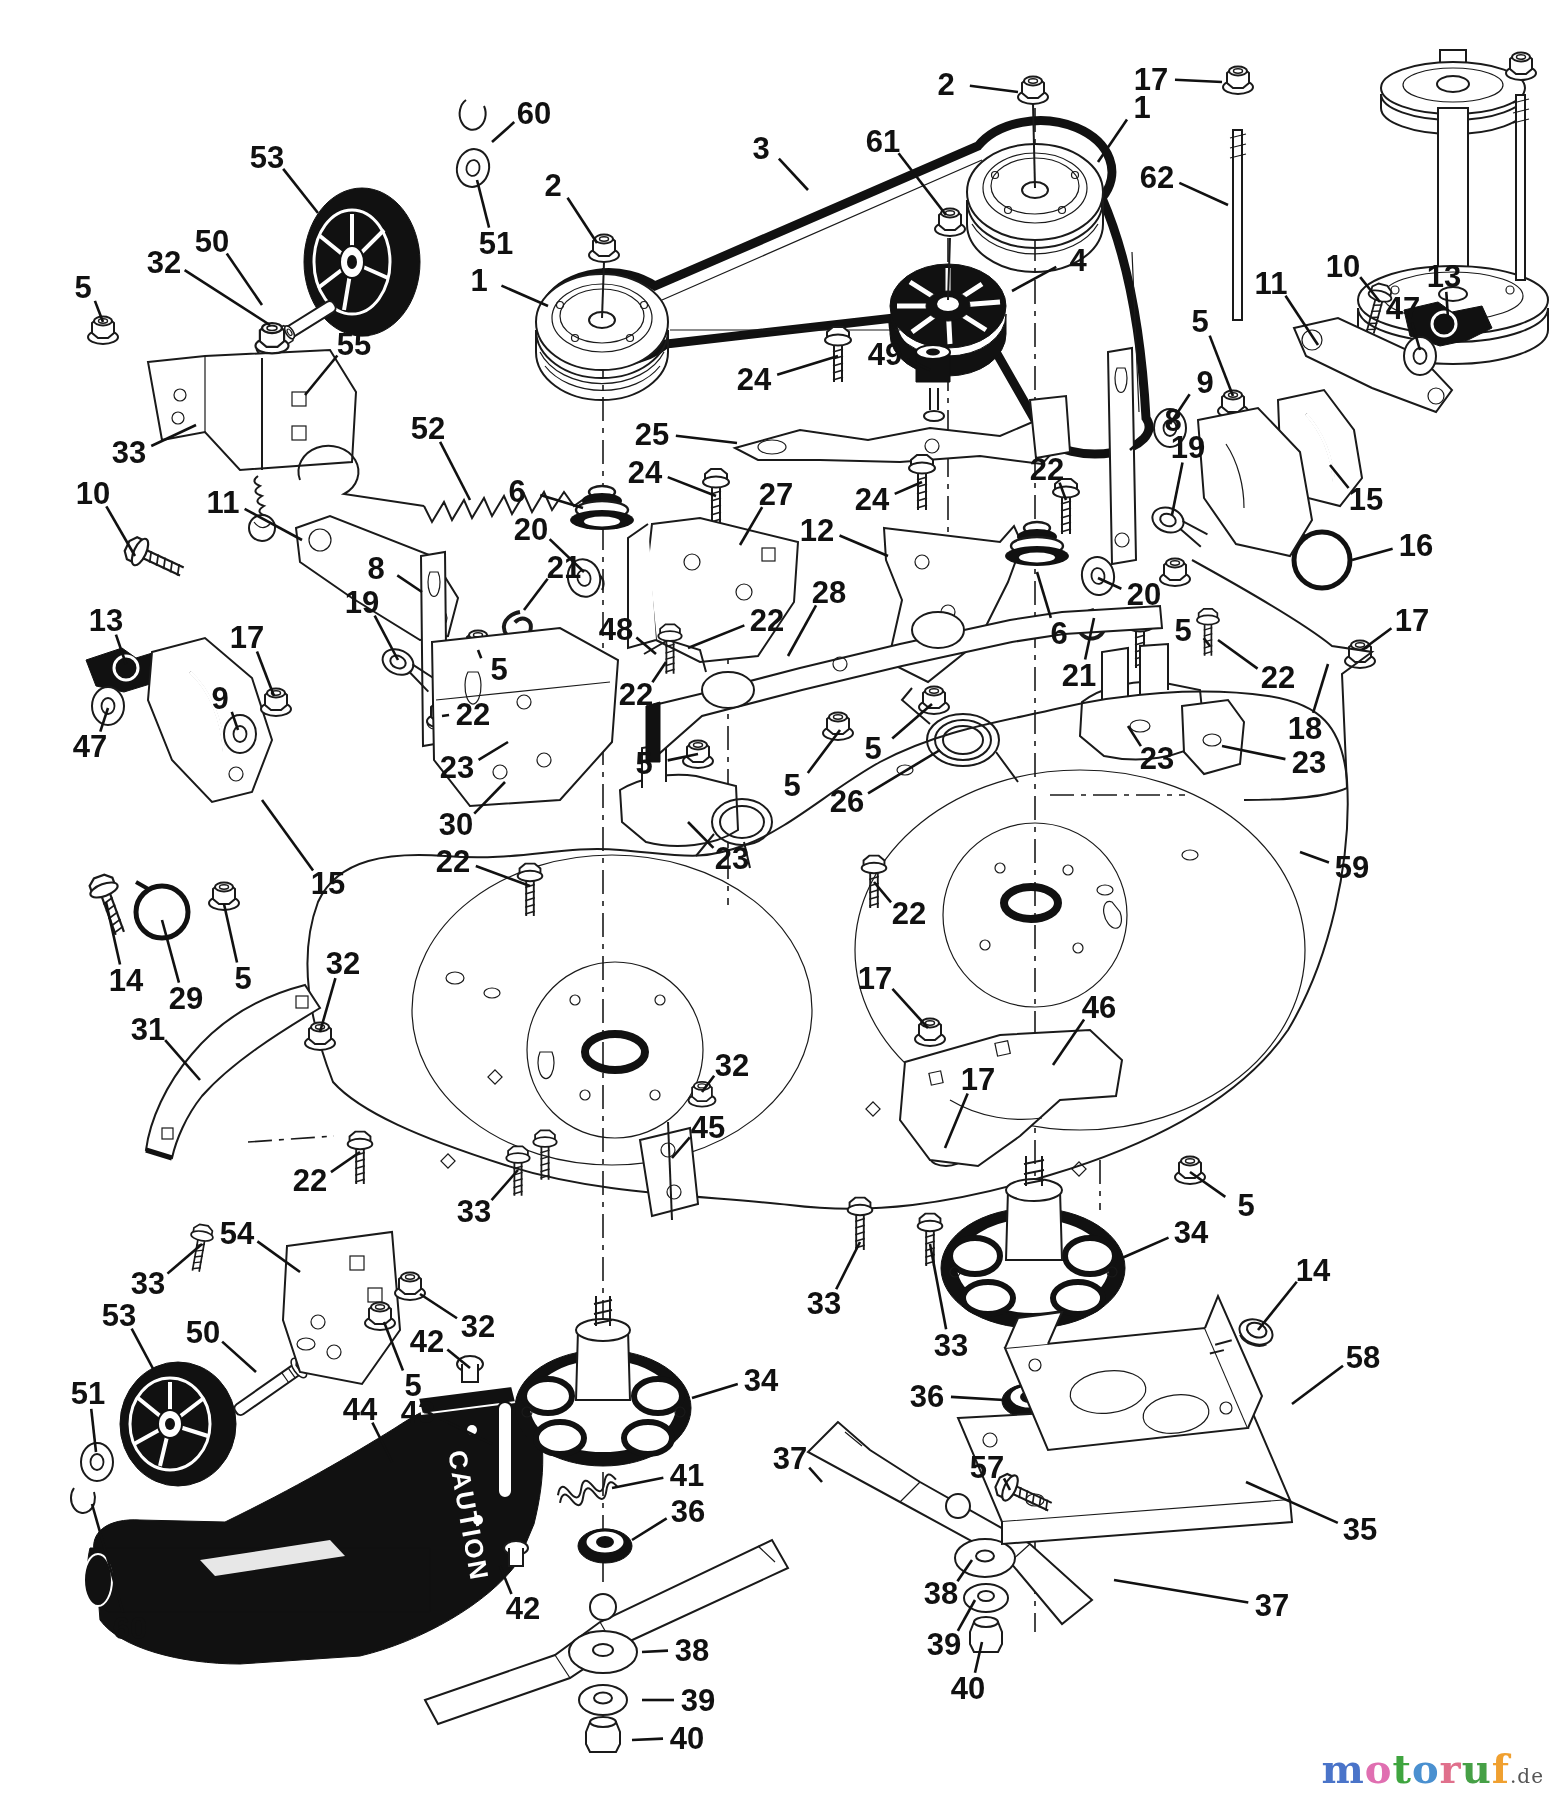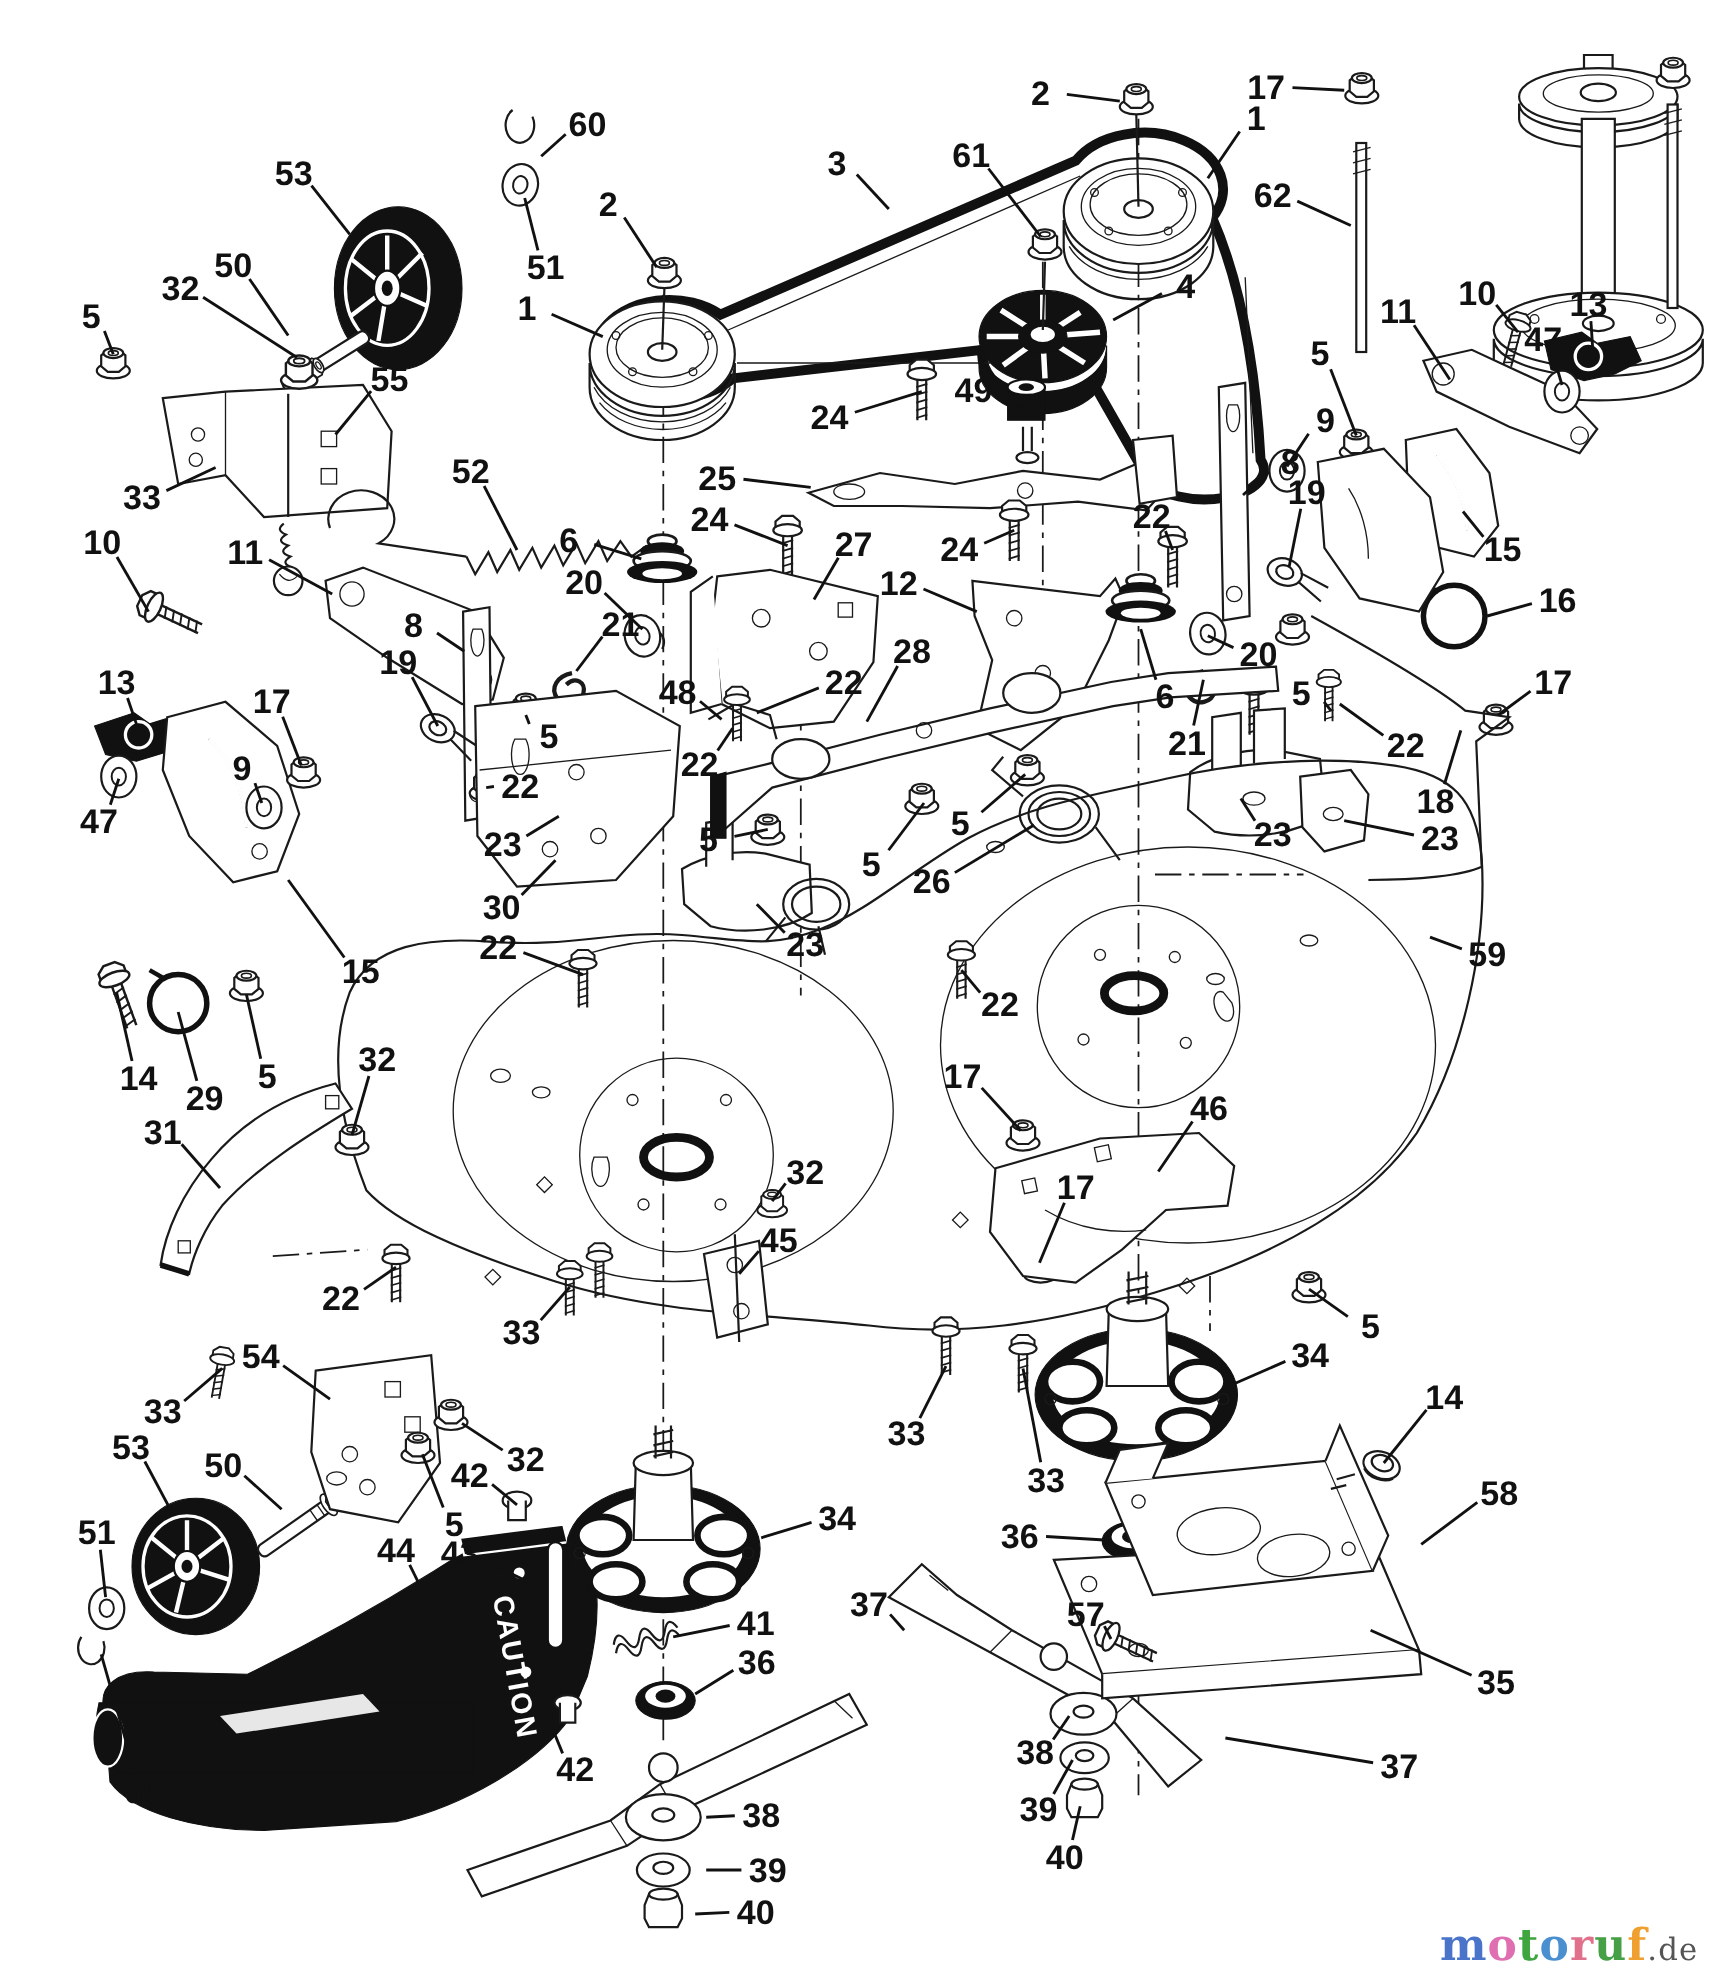--- a/index.html
+++ b/index.html
@@ -8,21 +8,21 @@
   svg{position:absolute;left:0;top:0;}
   .ink{stroke:#1a1a1a;fill:none;stroke-width:2;}
   .inkf{stroke:#1a1a1a;fill:#ffffff;stroke-width:2;}
   .blk{fill:#111111;stroke:#111111;}
   .thin{stroke:#1a1a1a;fill:none;stroke-width:1.2;}
   .callout-txt{font-family:"Liberation Sans",sans-serif;font-weight:700;font-size:31px;fill:#111;}
   .cl{stroke:#111;stroke-width:2.6;}
   .dash{stroke:#1a1a1a;stroke-width:1.6;fill:none;stroke-dasharray:24 7 5 7;}
   #watermark{position:absolute;right:10px;bottom:8px;font-family:"DejaVu Serif",serif;
              font-size:40px;font-weight:700;letter-spacing:1px;}
-  #watermark .de{font-size:28px;font-weight:400;}
+  #watermark .de{font-size:20px;font-weight:400;}
 </style>
 </head>
 <body>
 <div id="page">
 
 <svg id="art" width="1554" height="1800" viewBox="0 0 1554 1800">
   <defs>
     <g id="fnut">
       <ellipse cx="0" cy="7" rx="15" ry="7" fill="#fff" stroke="#1a1a1a" stroke-width="2"></ellipse>
       <path d="M-11,-7 L-5,-12 L5,-12 L11,-7 L11,3 L5,8 L-5,8 L-11,3 Z" fill="#fff" stroke="#1a1a1a" stroke-width="2"></path>

